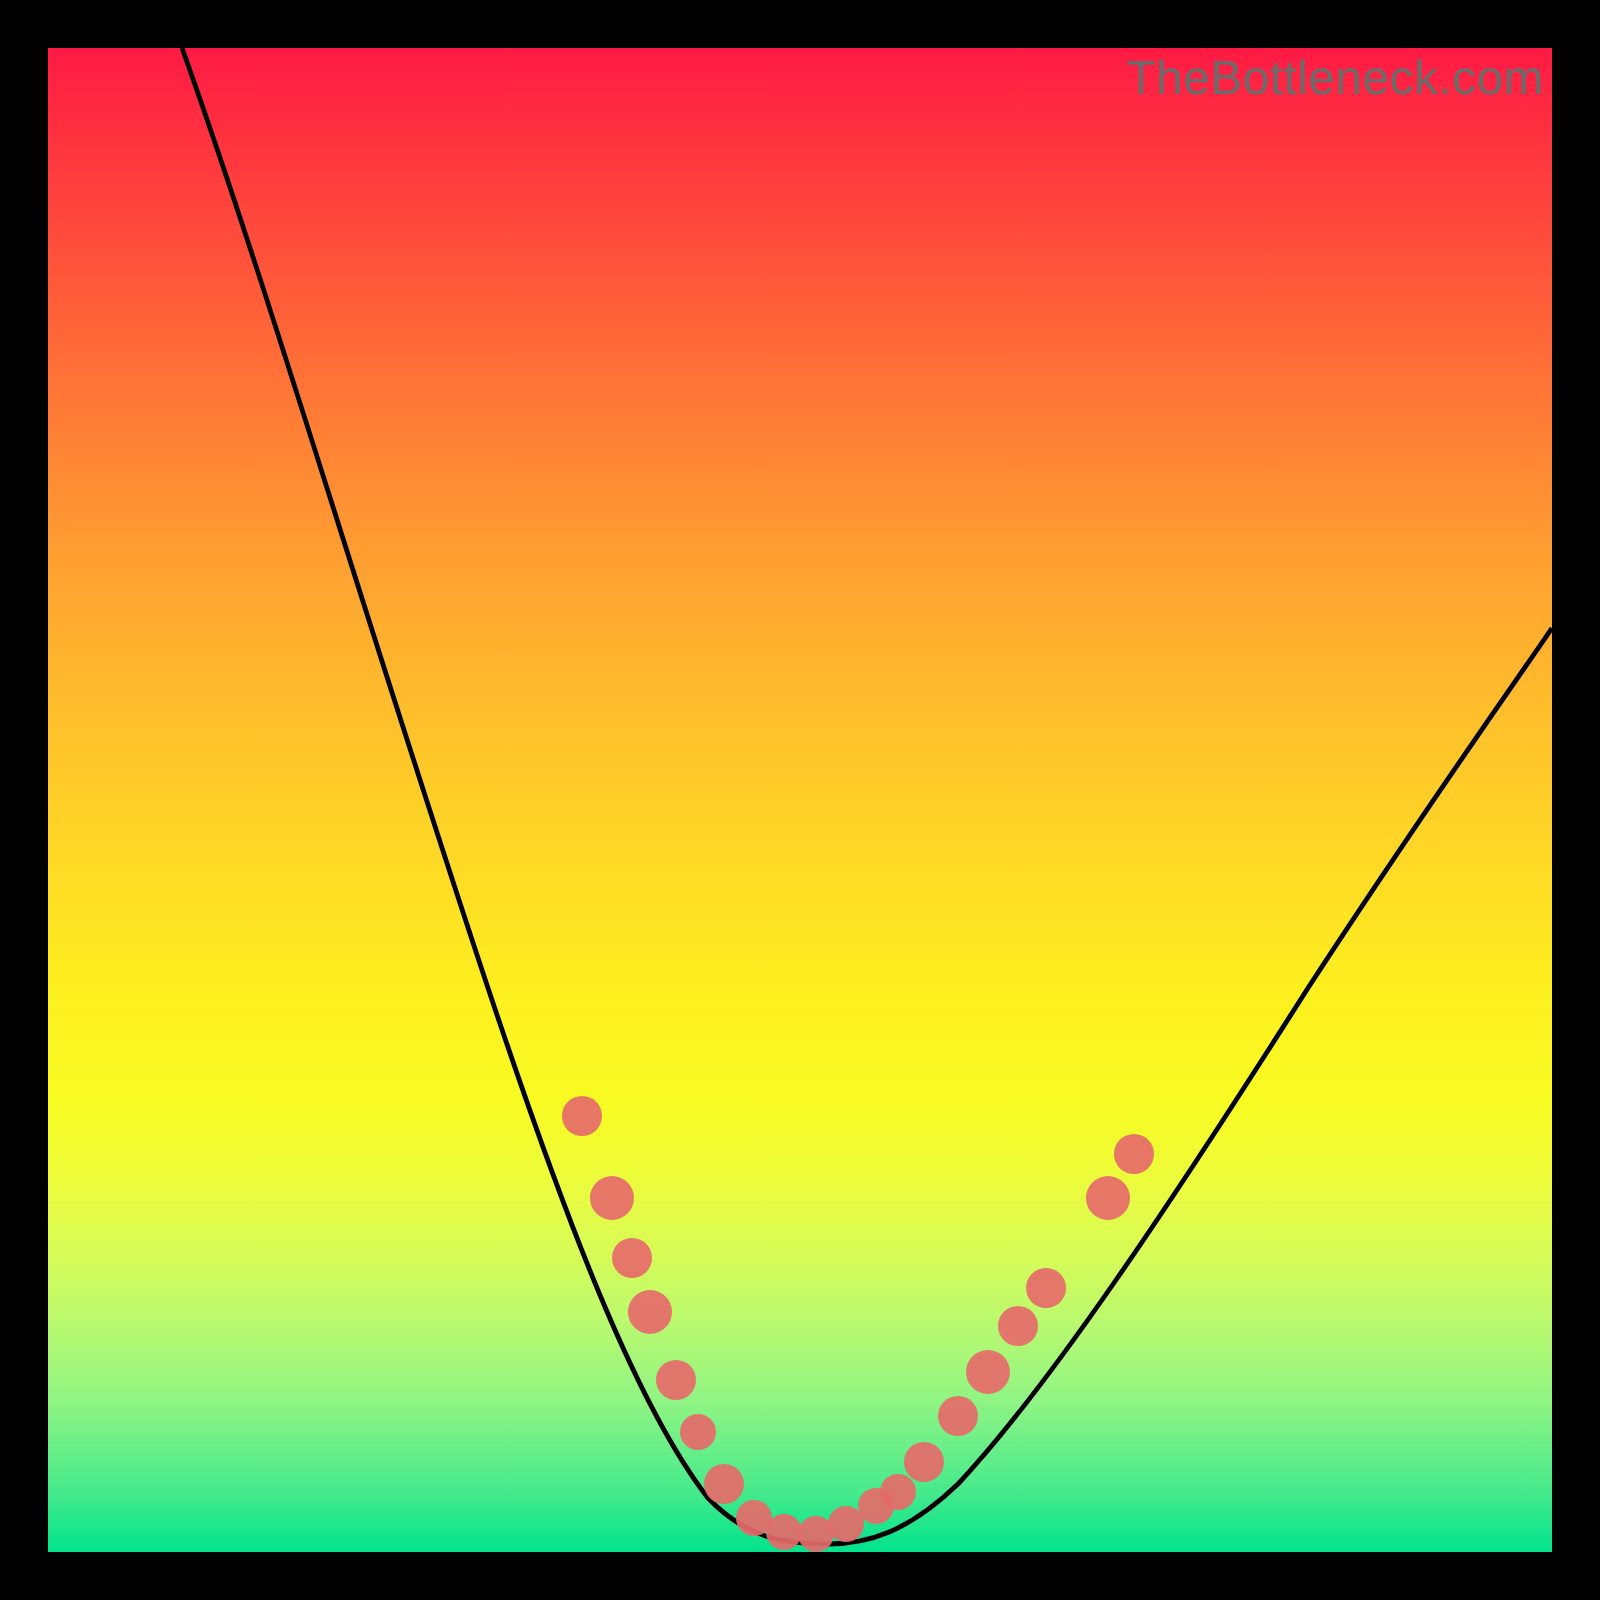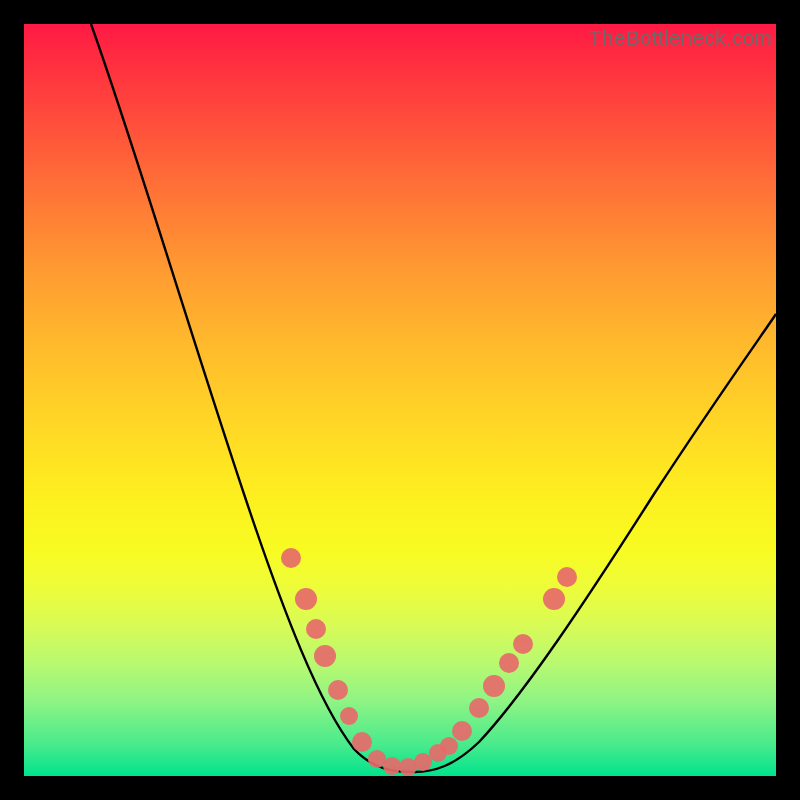--- a/index.html
+++ b/index.html
@@ -42,21 +42,21 @@
       #8ff484 90%,
       #46ea8c 96%,
       #00e38c 100%
     );
   }
   .watermark {
     position: absolute;
     top: 26px;
     right: 28px;
     color: #6b6b6b;
-    font-size: 21px;
+    font-size: 24px;
     font-weight: 500;
     letter-spacing: 0.2px;
     user-select: none;
   }
   svg.curve {
     position: absolute;
     inset: 0;
   }
 </style>
 </head>

